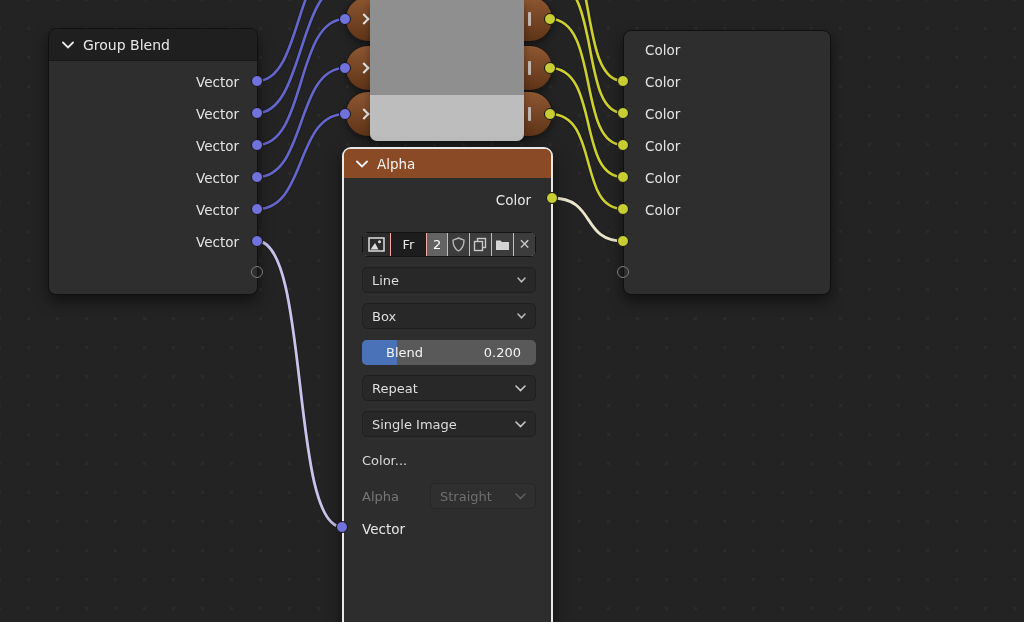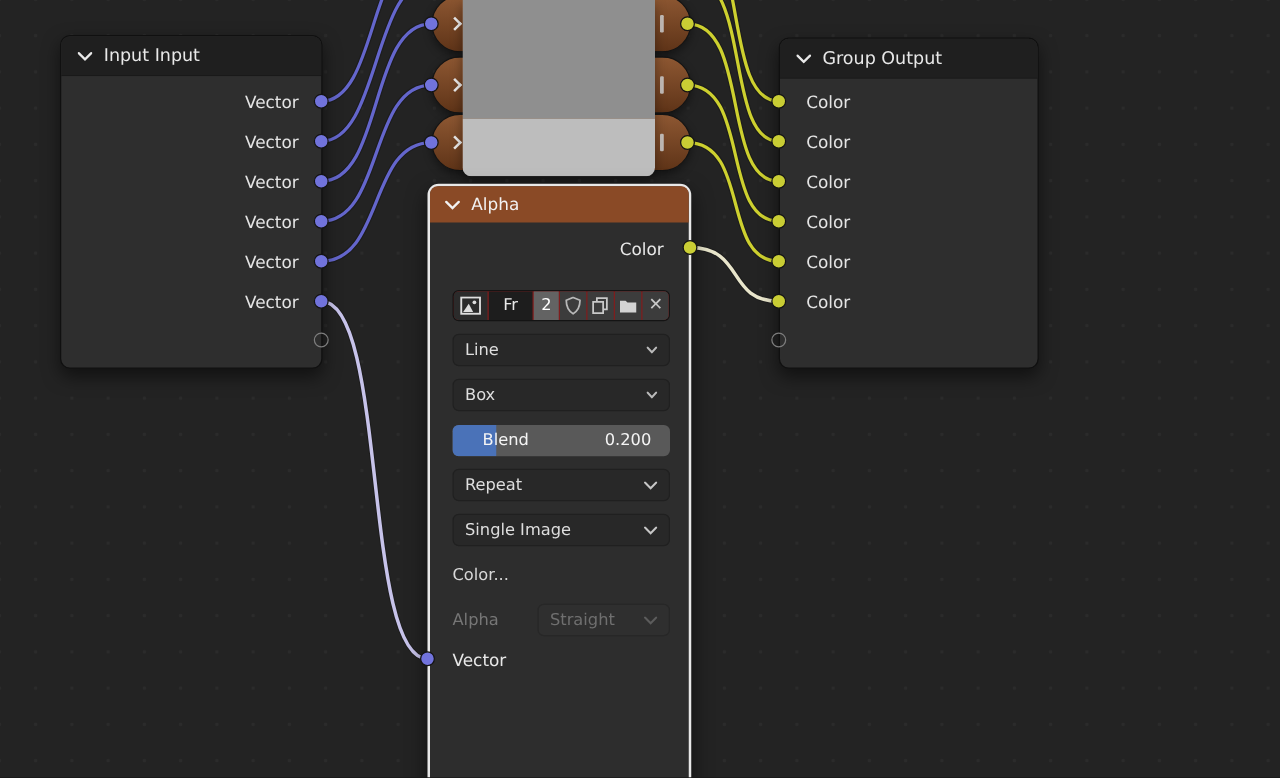--- a/index.html
+++ b/index.html
@@ -67,21 +67,21 @@
   }
   .alpha-header {
     position:absolute; left:0; top:0; right:0; height:29px; background:#8a4a26;
     border-radius:6px 6px 0 0; display:flex; align-items:center; gap:9px;
     padding:0 12px; color:#f2f2f2; font-size:13.5px;
   }
   .arow { position:absolute; left:18px; width:174px; height:26px; display:flex; align-items:center; }
   .out-label { justify-content:flex-end; color:#e8e8e8; font-size:13.5px; right:20px; left:auto; width:auto; }
   .in-label  { color:#e8e8e8; font-size:13.5px; }
 
-  .idrow { background:#7f1d1d; border-radius:5px; overflow:hidden; display:flex; gap:1px; height:25px; border:1px solid #141414; }
+  .idrow { background:#fca5a5; border-radius:5px; overflow:hidden; display:flex; gap:1px; height:25px; border:1px solid #141414; }
   .idrow .cell { display:flex; align-items:center; justify-content:center; height:100%; color:#e8e8e8; font-size:13px; }
   .cell.c-img    { width:27px; background:#2b2b2b; }
   .cell.c-name   { width:36px; background:#1d1d1d; }
   .cell.c-count  { width:20px; background:#636363; color:#fff; }
   .cell.c-shield { width:21px; background:#3c3c3c; }
   .cell.c-copy   { width:21px; background:#3c3c3c; }
   .cell.c-folder { width:22px; background:#3c3c3c; }
   .cell.c-x      { width:21px; background:#3c3c3c; color:#c8c8c8; font-size:14px; }
 
   .dd {
@@ -177,21 +177,21 @@
   <div class="preview">
     <div class="pv-top"></div>
     <div class="pv-bot"></div>
   </div>
 
   <div class="node" style="left:48px; top:28px; width:210px; height:267px">
     <div class="node-header">
       <svg class="chev" width="12" height="8" viewBox="0 0 12 8">
         <polyline points="1,1.5 6,6.5 11,1.5" fill="none" stroke="#e8e8e8" stroke-width="1.8" stroke-linecap="round"></polyline>
       </svg>
-      <span>Input Input</span>
+      <span>Group Blend</span>
     </div>
     <div class="rows-right">
       <div class="row32">
           <span>Vector</span>
         </div>
       <div class="row32">
           <span>Vector</span>
         </div>
       <div class="row32">
           <span>Vector</span>
@@ -202,26 +202,20 @@
       <div class="row32">
           <span>Vector</span>
         </div>
       <div class="row32">
           <span>Vector</span>
         </div>
     </div>
   </div>
 
   <div class="node" style="left:623px; top:30px; width:208px; height:265px">
-    <div class="node-header">
-      <svg class="chev" width="12" height="8" viewBox="0 0 12 8">
-        <polyline points="1,1.5 6,6.5 11,1.5" fill="none" stroke="#e8e8e8" stroke-width="1.8" stroke-linecap="round"></polyline>
-      </svg>
-      <span>Group Output</span>
-    </div>
     <div class="rows-left">
       <div class="row32">
           <span>Color</span>
         </div>
       <div class="row32">
           <span>Color</span>
         </div>
       <div class="row32">
           <span>Color</span>
         </div>

